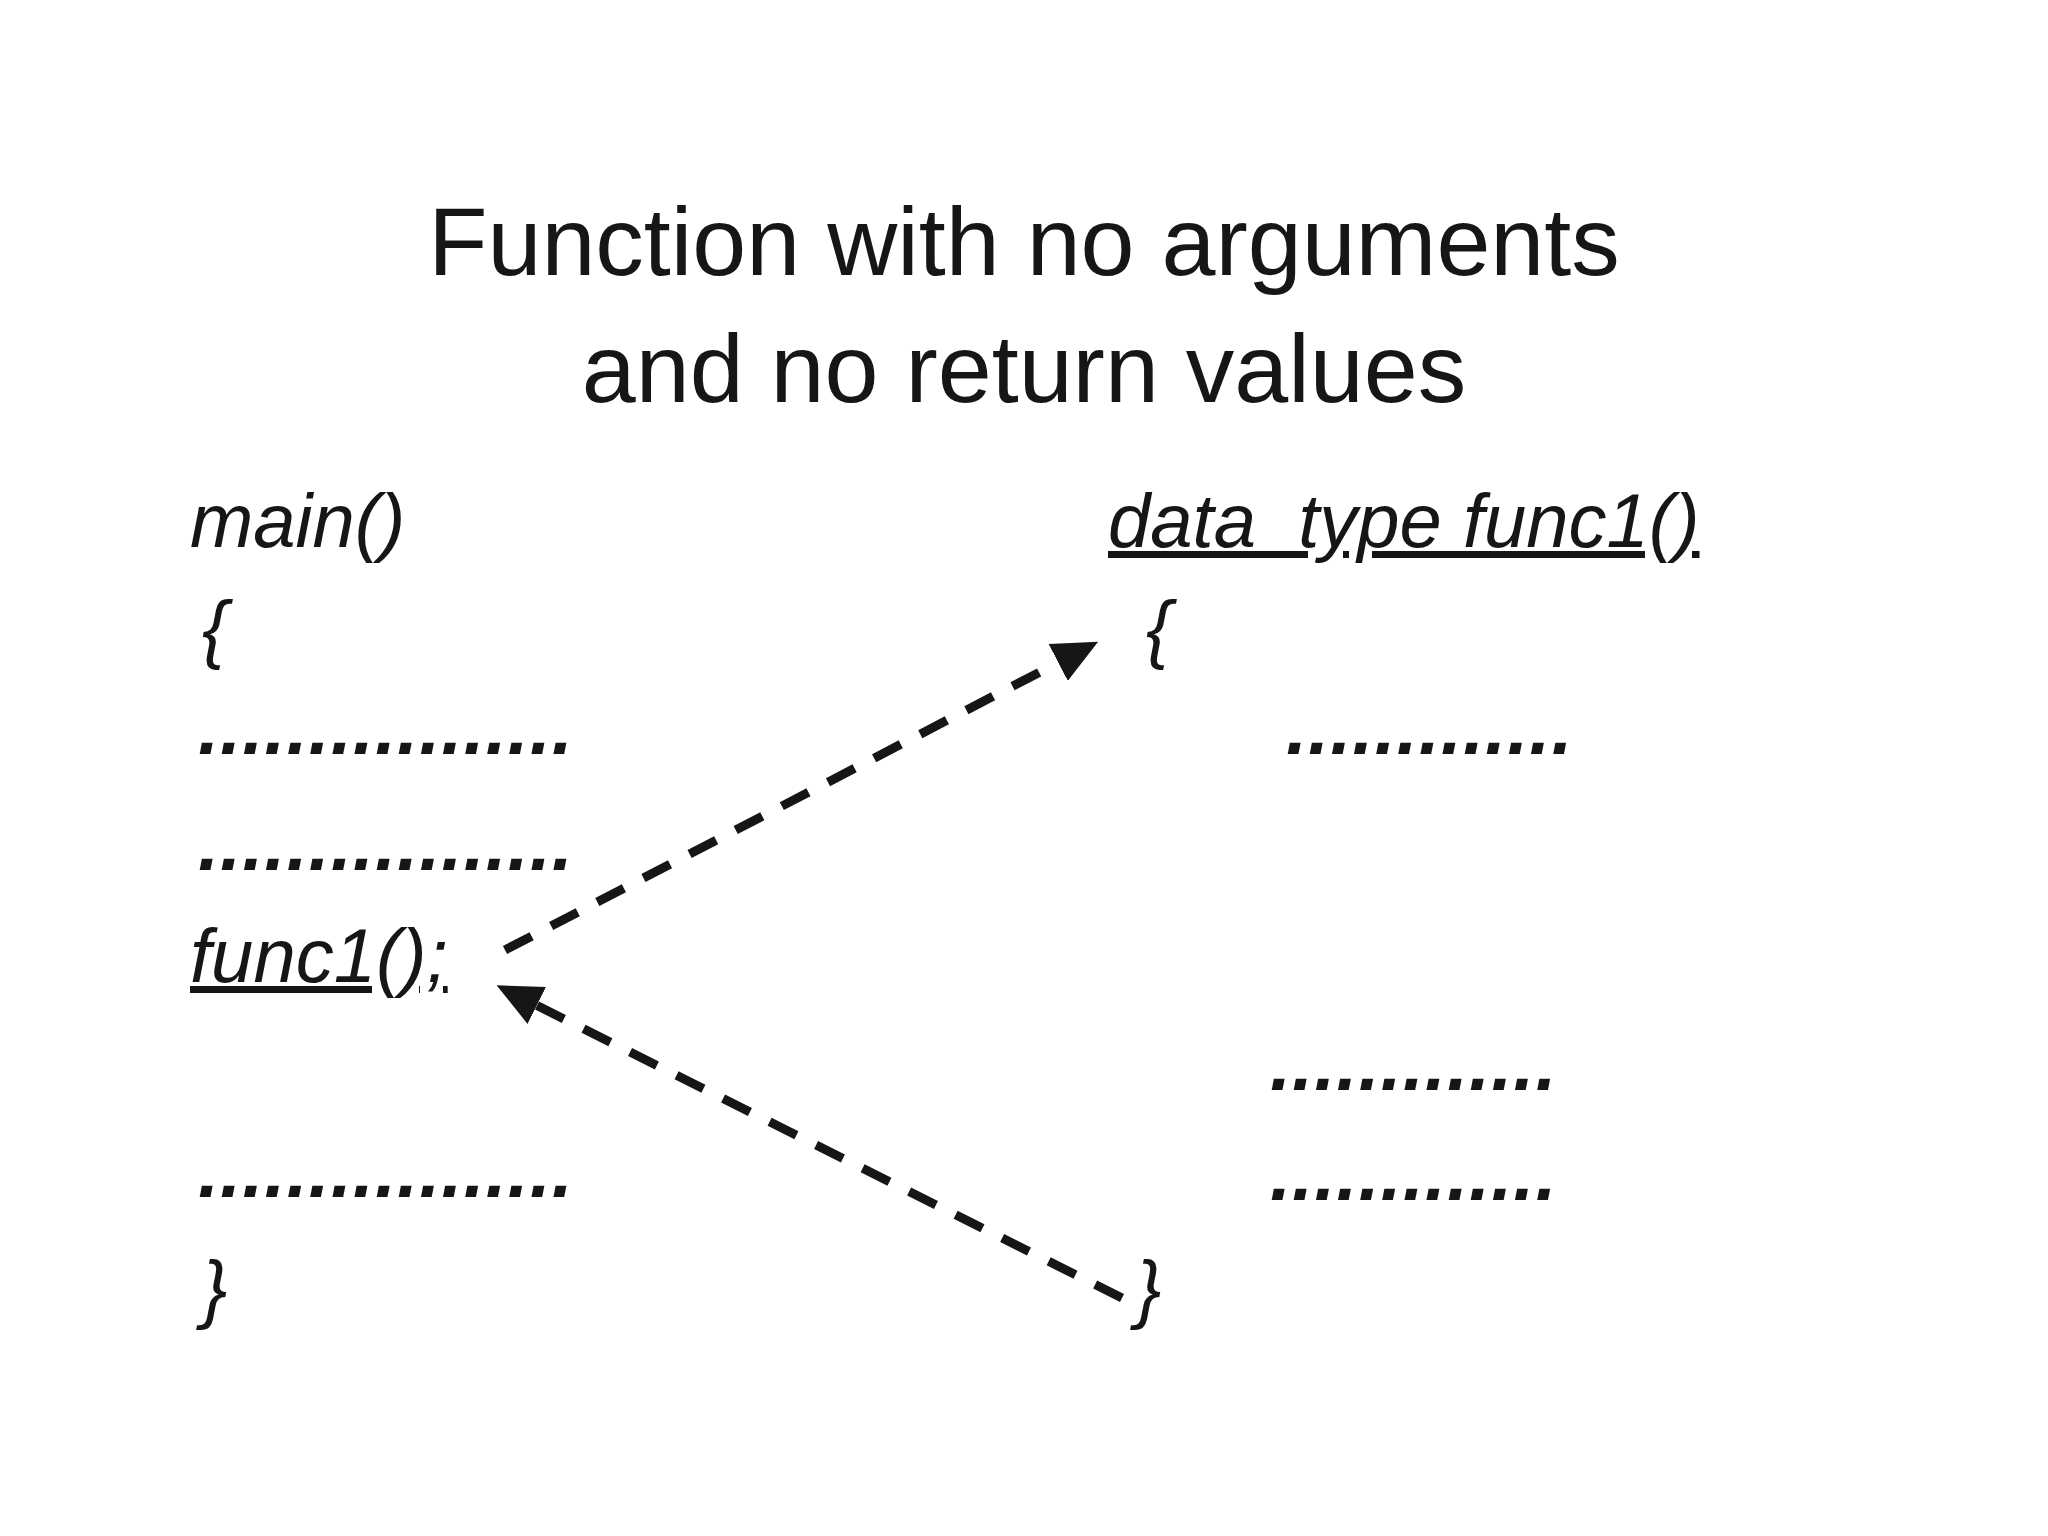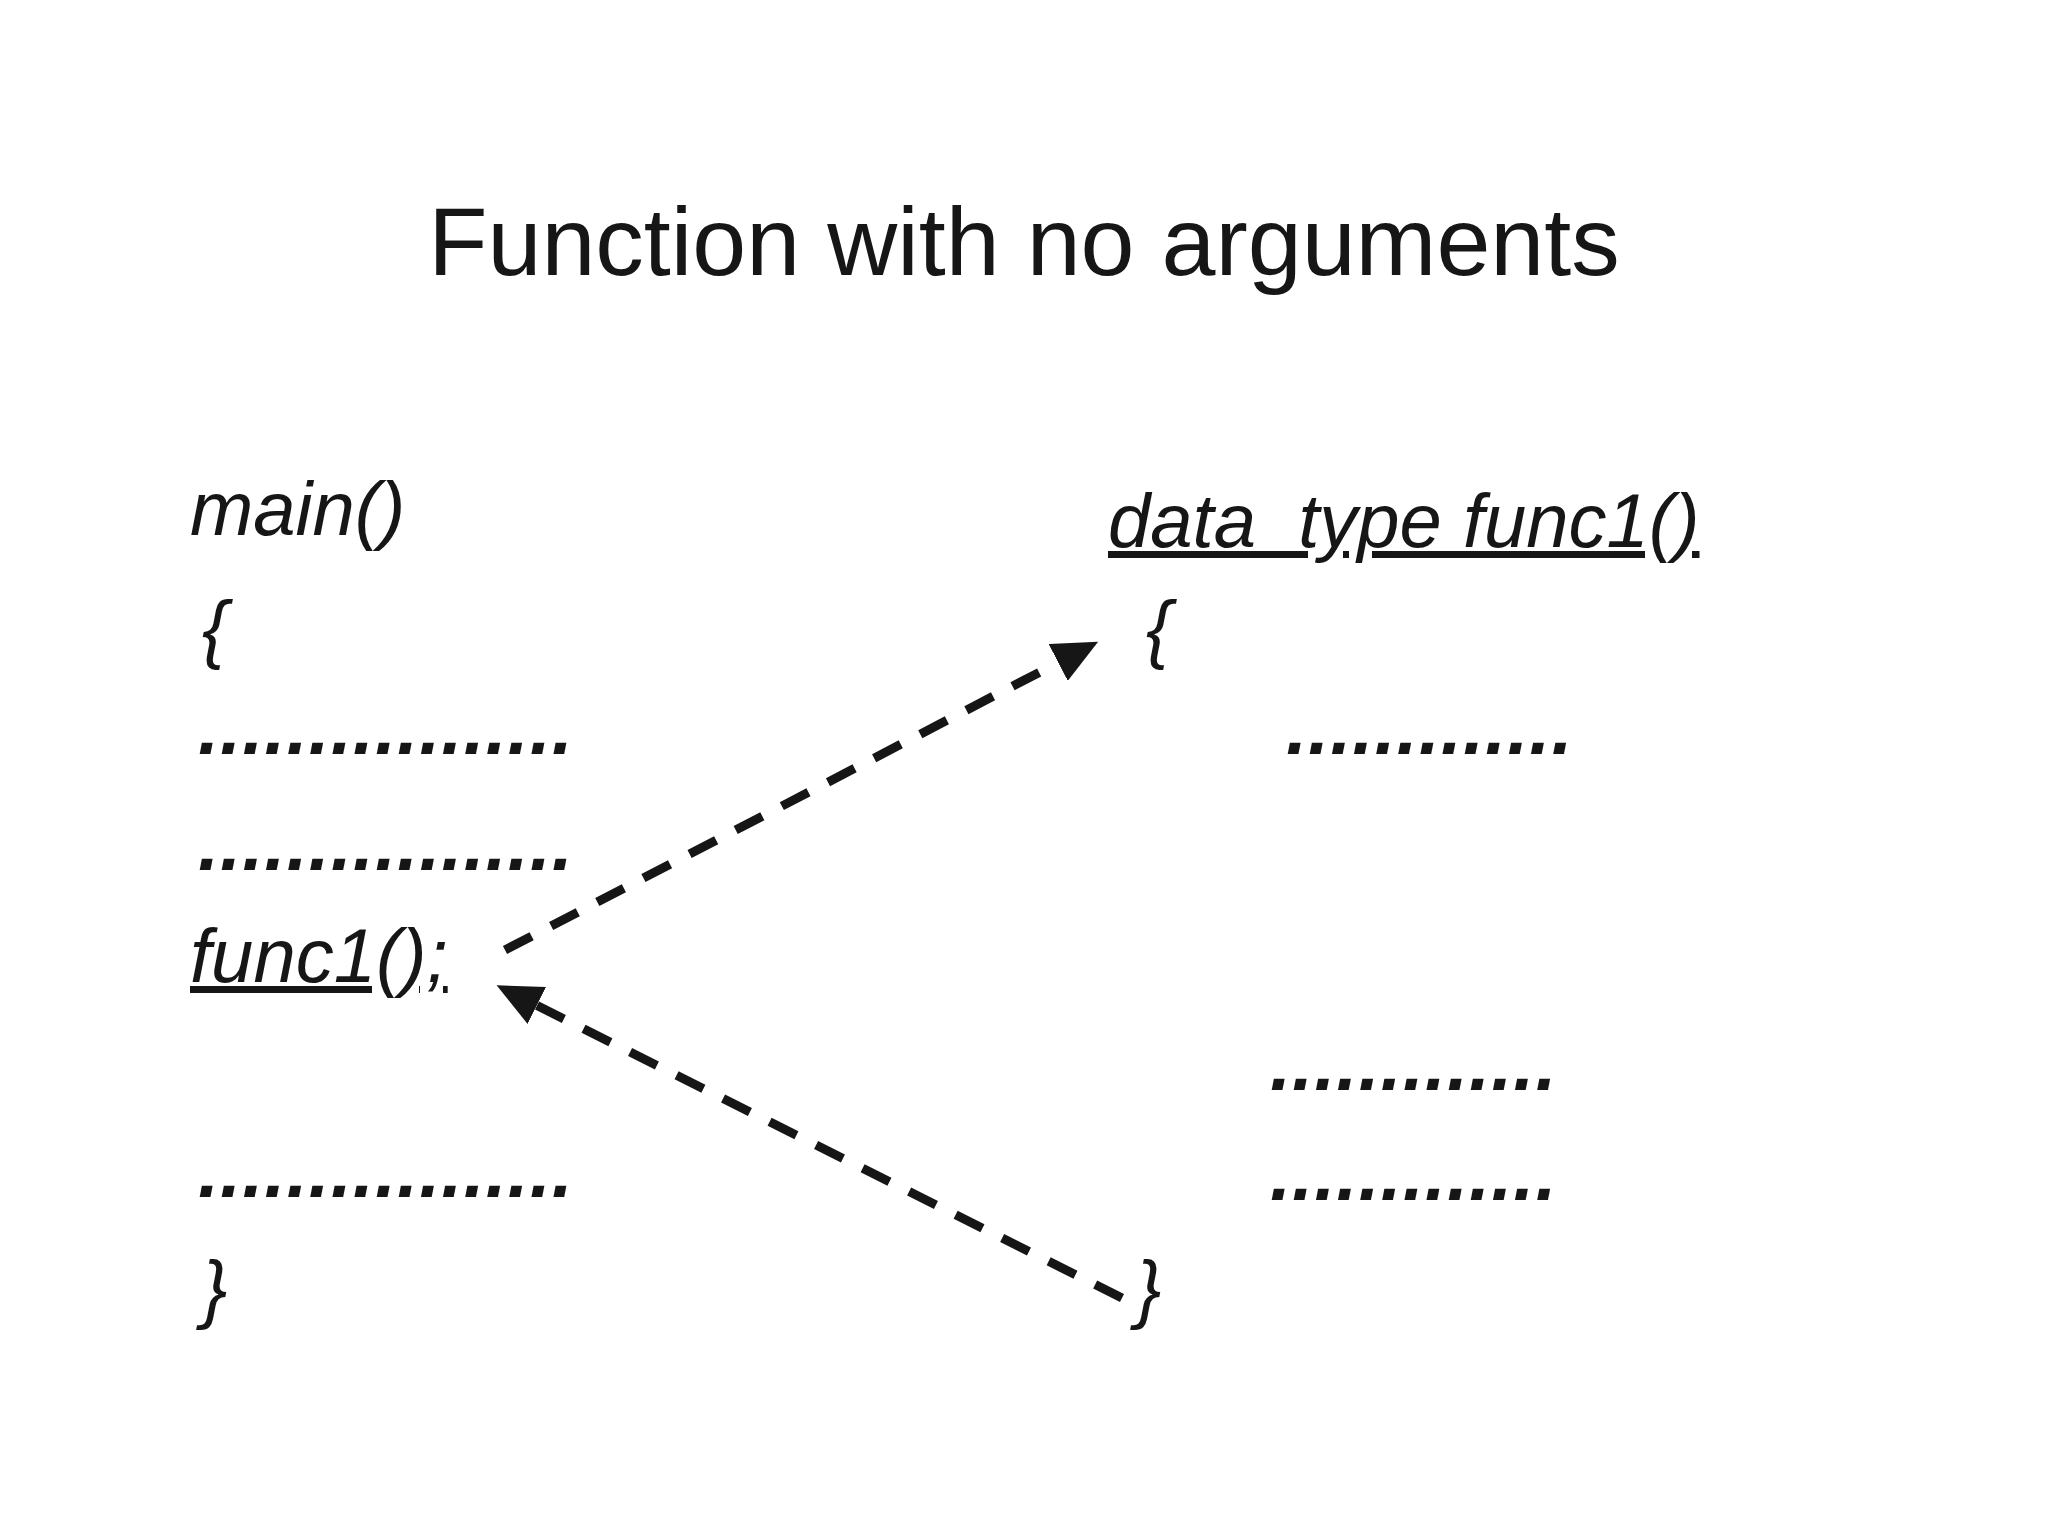--- a/index.html
+++ b/index.html
@@ -50,23 +50,24 @@
     pointer-events: none;
   }
 </style>
 </head>
 <body>
 
 <div class="canvas" style="--ink: #161616; --bg: #ffffff;">
 
   <div class="slide-title">
     <div>Function with no arguments</div>
+    <div>and no return values</div>
   </div>
 
-  <div class="code" style="left:190px; top:471px;">main()</div>
+  <div class="code" style="left:190px; top:483px;">main()</div>
   <div class="code" style="left:202px; top:590px;">{</div>
   <div class="code dots" style="left:198px; top:690px;">.................</div>
   <div class="code dots" style="left:198px; top:806px;">.................</div>
   <div class="code" style="left:190px; top:918px;text-decoration:underline;">func1();</div>
   <div class="code dots" style="left:198px; top:1133px;">.................</div>
   <div class="code" style="left:202px; top:1250px;">}</div>
 
   <div class="code" style="left:1108px; top:483px;text-decoration:underline;">data_type func1()</div>
   <div class="code" style="left:1146px; top:590px;">{</div>
   <div class="code dots" style="left:1286px; top:690px;">.............</div>

